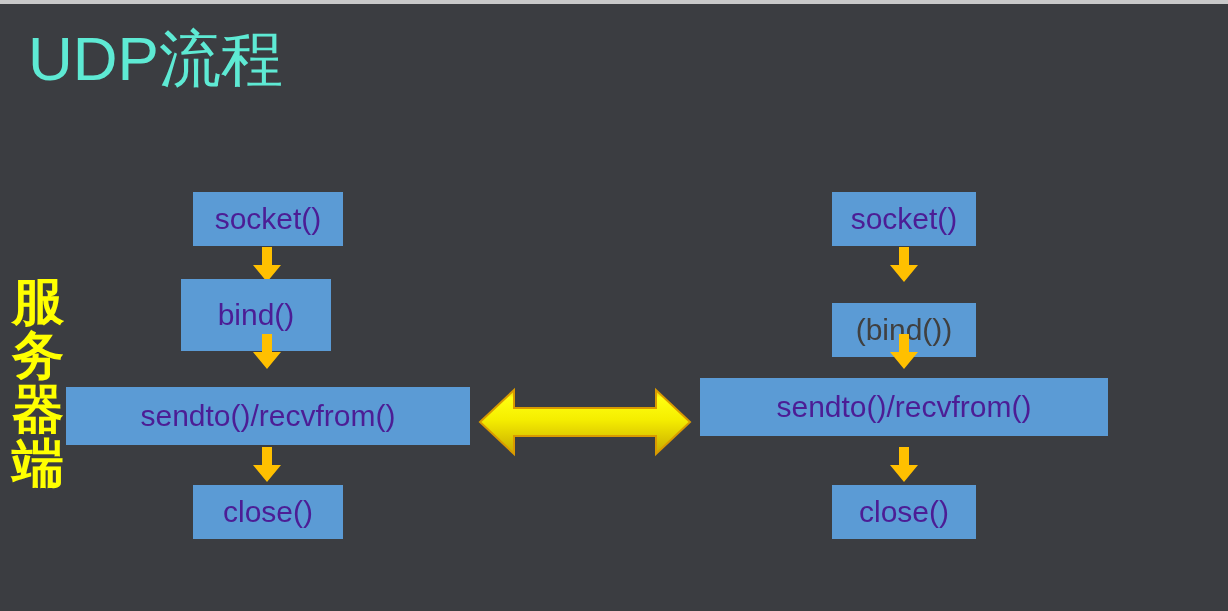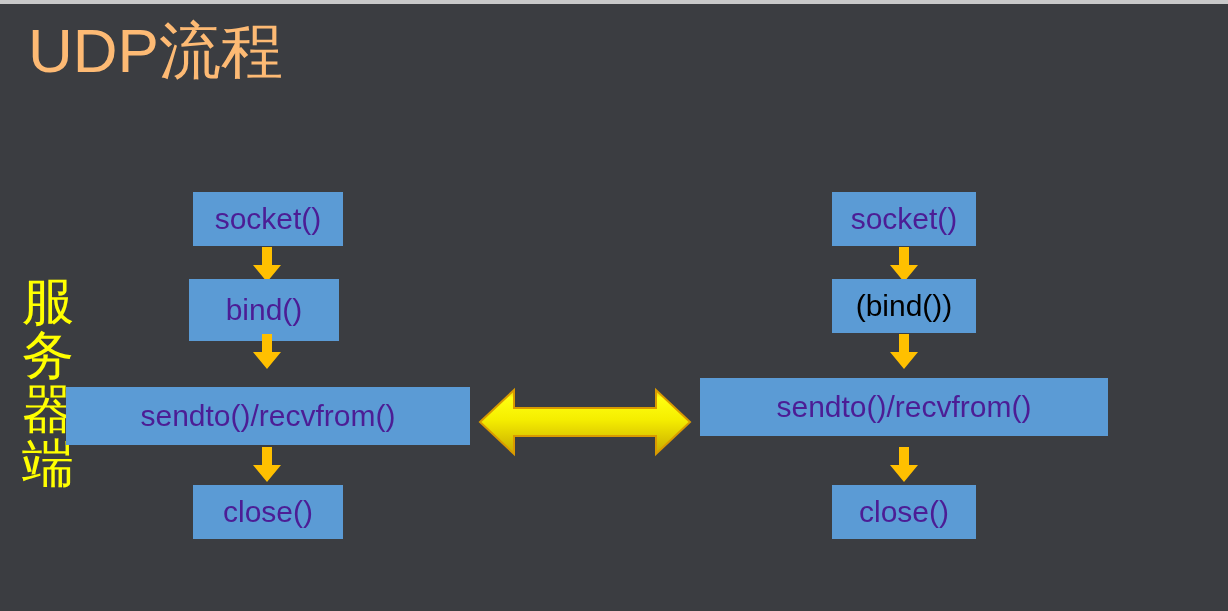--- a/index.html
+++ b/index.html
@@ -23,58 +23,58 @@
     left: 0; top: 0;
     width: 1228px;
     height: 4px;
     background: #c9c9c9;
   }
 
   
   #title {
     position: absolute;
     left: 28px;
-    top: 16px;
+    top: 24px;
     font-size: 62px;
     line-height: 70px;
-    color: #fdba74;
+    color: #5eead4;
     white-space: nowrap;
     font-weight: 400;
     letter-spacing: 0px;
   }
 
   
   .side-label {
     position: absolute;
     width: 52px;
     color: #ffff00;
     font-size: 52px;
     line-height: 54px;
     text-align: center;
     white-space: normal;
     word-break: break-all;
     font-weight: 400;
   }
-  #side-label-left  { left: 22px;    top: 274px; }
+  #side-label-left  { left: 12px;    top: 274px; font-weight: bold; }
   #side-label-right { left: 1132px; top: 274px; }
 
   
   .flow-box {
     position: absolute;
     background: #5b9bd5;
     color: #4c1d95;
     display: flex;
     align-items: center;
     justify-content: center;
     font-size: 30px;
     line-height: 1;
     white-space: nowrap;
     box-sizing: border-box;
   }
-  .flow-box.light-text { color: #000000; }
+  .flow-box.light-text { color: #404040; margin-top: 24px; }
 
   
   .down-arrow {
     position: absolute;
     width: 30px;
     height: 36px;
   }
   .down-arrow svg { display: block; width: 100%; height: 100%; }
 
   
@@ -100,21 +100,21 @@
 
 
   <div class="flow-box" style="left:193px; top:192px; width:150px; height:54px;">socket()</div>
 
   <div class="down-arrow" style="left:252px; top:247px;">
     <svg viewBox="0 0 30 36" preserveAspectRatio="none">
       <polygon points="10,0 20,0 20,18 29,18 15,35 1,18 10,18" fill="#ffc000"></polygon>
     </svg>
   </div>
 
-  <div class="flow-box" style="left:189px; top:279px; width:150px; height:62px;text-align:center;">bind()</div>
+  <div class="flow-box" style="left:181px; top:279px; width:150px; height:72px;text-align:center;">bind()</div>
 
   <div class="down-arrow" style="left:252px; top:334px;">
     <svg viewBox="0 0 30 36" preserveAspectRatio="none">
       <polygon points="10,0 20,0 20,18 29,18 15,35 1,18 10,18" fill="#ffc000"></polygon>
     </svg>
   </div>
 
   <div class="flow-box" style="left:66px; top:387px; width:404px; height:58px;">sendto()/recvfrom()</div>
 
   <div class="down-arrow" style="left:252px; top:447px;">

